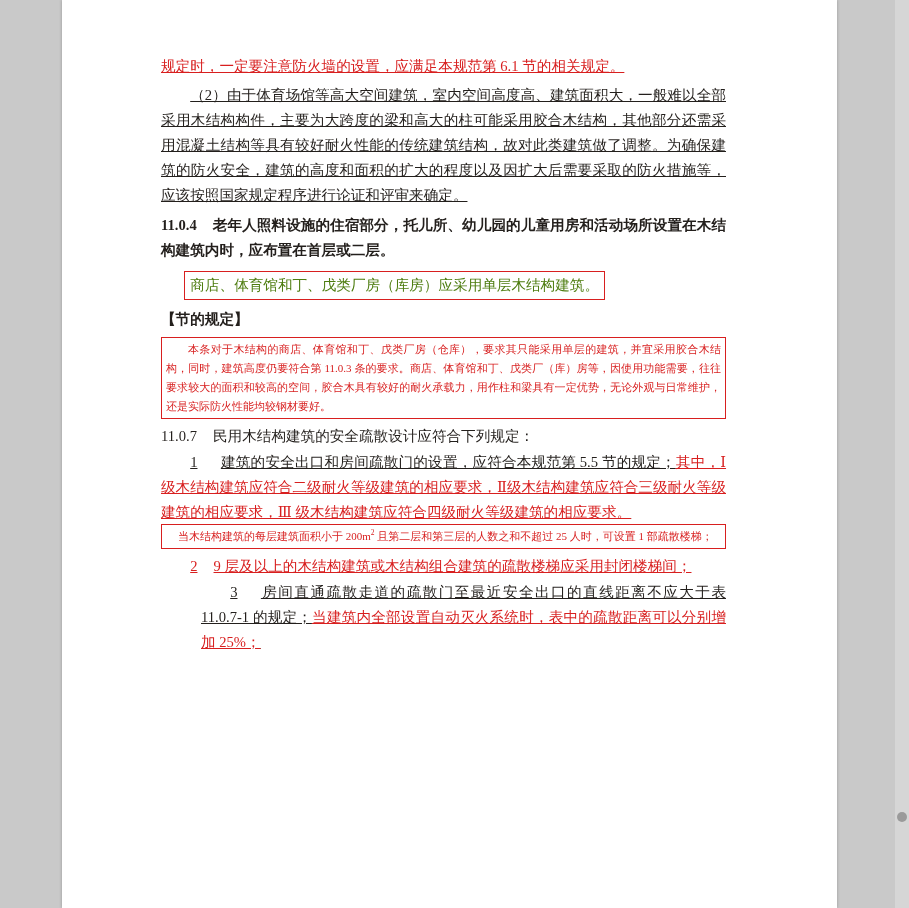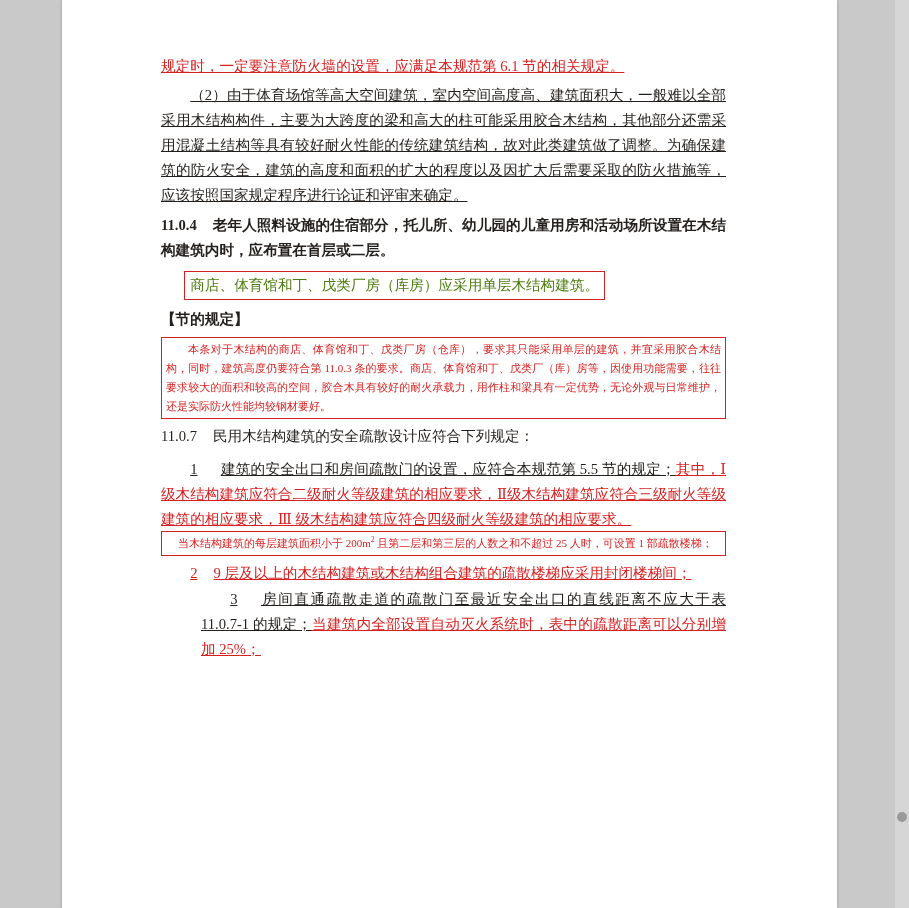--- a/index.html
+++ b/index.html
@@ -108,21 +108,21 @@
 
       <p class="bold hang" style="margin-top:5px;">【节的规定】</p>
 
 
       <div class="box-block" style="text-indent:2em;">本条对于木结构的商店、体育馆和丁、戊类厂房（仓库），要求其只能采用单层的建筑，并宜采用胶合木结构，同时，建筑高度仍要符合第 11.0.3 条的要求。商店、体育馆和丁、戊类厂（库）房等，因使用功能需要，往往要求较大的面积和较高的空间，胶合木具有较好的耐火承载力，用作柱和梁具有一定优势，无论外观与日常维护，还是实际防火性能均较钢材要好。</div>
 
       <p class="hang" style="margin-top:3px;">
         <span>11.0.7</span><span style="display:inline-block;width:1.1em;"></span><span>民用木结构建筑的安全疏散设计应符合下列规定：</span>
       </p>
 
-      <p class="indent2" style="margin-top:8px;">
+      <p class="indent2" style="margin-top:1px;">
         <span>1</span><span style="display:inline-block;width:1.6em;"></span><span>建筑的安全出口和房间疏散门的设置，应符合本规范第 5.5 节的规定；</span><span class="red-u">其中，Ⅰ级木结构建筑应符合二级耐火等级建筑的相应要求，Ⅱ级木结构建筑应符合三级耐火等级建筑的相应要求，Ⅲ 级木结构建筑应符合四级耐火等级建筑的相应要求。</span>
       </p>
 
       <div class="box-block" style="margin-top:-2px;padding-left:16px;">
         当木结构建筑的每层建筑面积小于 200m<sup>2</sup> 且第二层和第三层的人数之和不超过 25 人时，可设置 1 部疏散楼梯；
       </div>
 
       <p class="indent2 red-u" style="margin-top:1px;">
         <span>2</span><span style="display:inline-block;width:1.1em;"></span><span>9 层及以上的木结构建筑或木结构组合建筑的疏散楼梯应采用封闭楼梯间；</span>
       </p>

